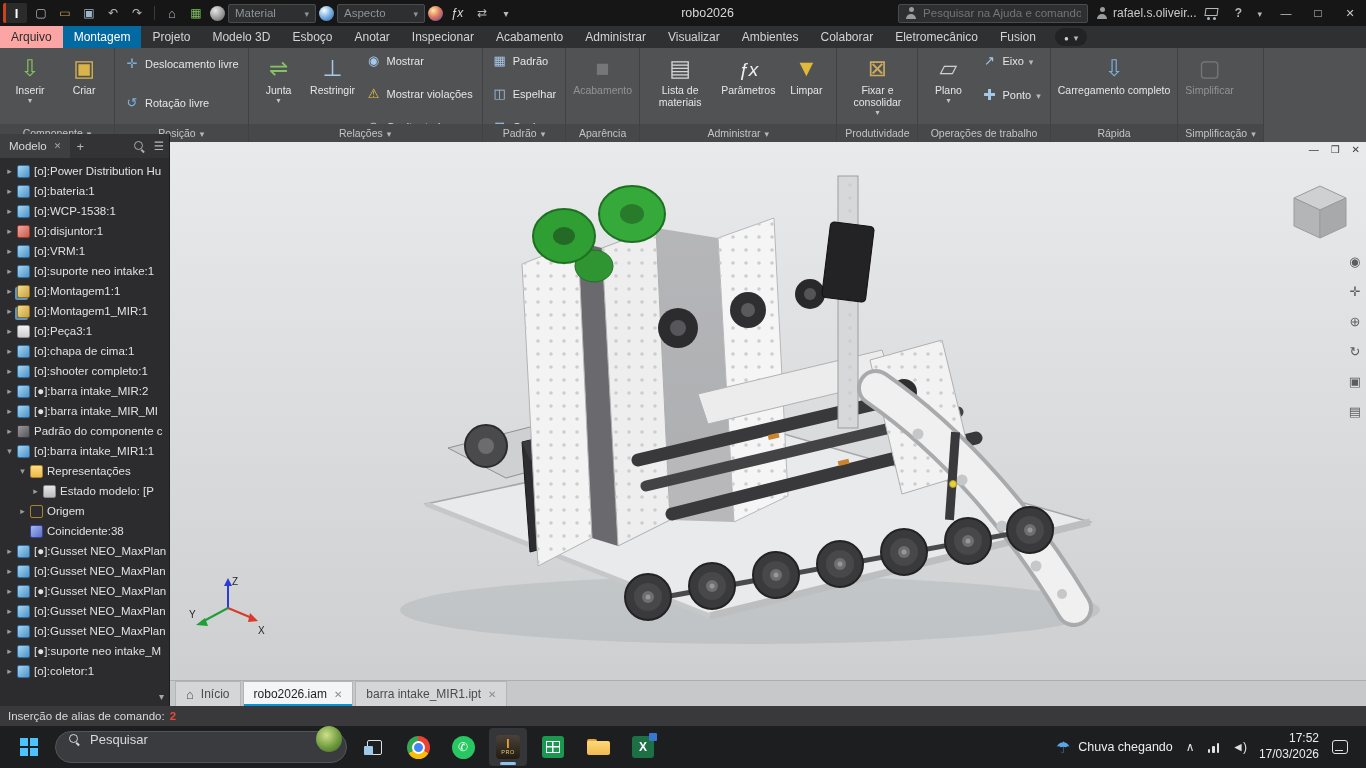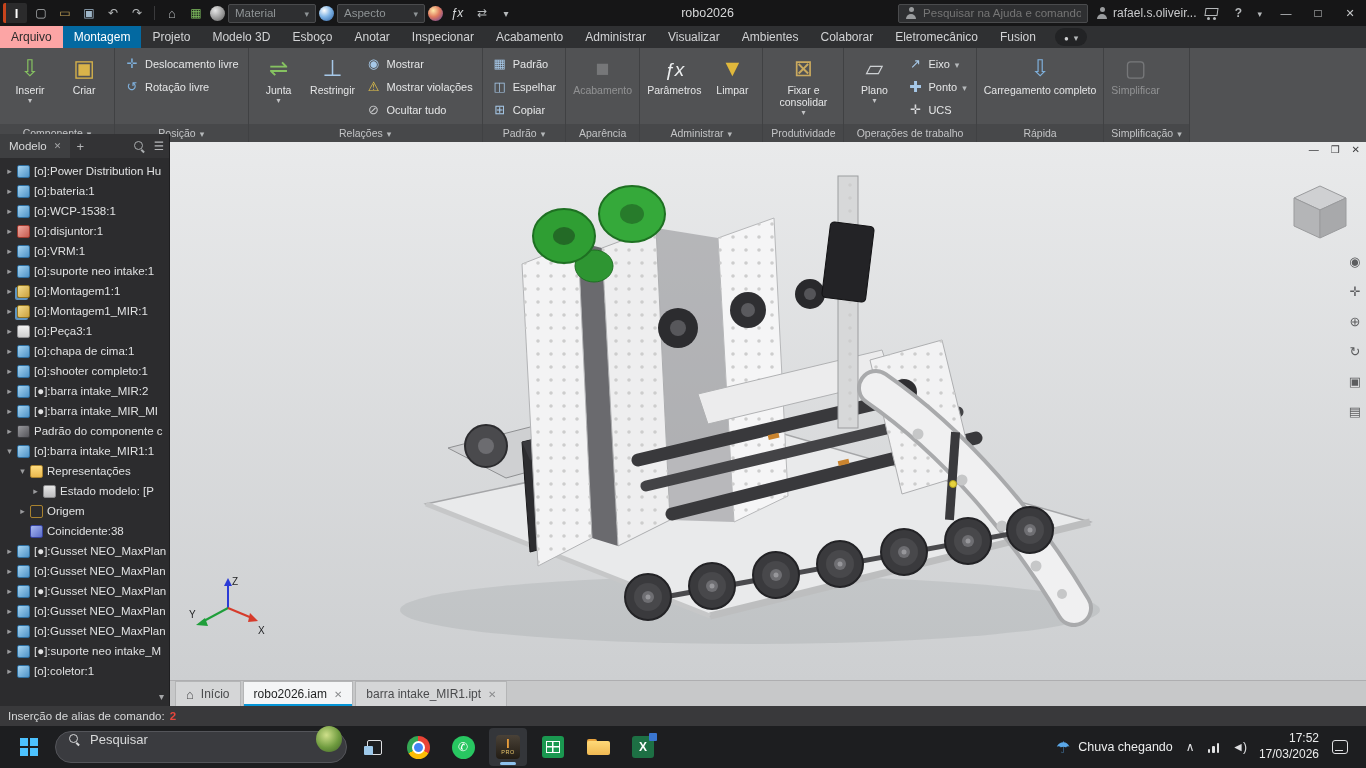--- a/index.html
+++ b/index.html
@@ -78,21 +78,21 @@
   .rbody{height:76px;display:flex;align-items:stretch;padding:2px 4px;gap:2px;}
   .rfoot{height:18px;background:#47484a;color:#c3c4c6;font-size:10.5px;display:flex;align-items:center;
     justify-content:center;gap:4px;padding:0 7px;white-space:nowrap;}
   .rbtn-big{min-width:52px;max-width:72px;display:flex;flex-direction:column;align-items:center;
     padding:3px 3px 0;gap:1px;border-radius:2px;}
   .rbtn-big.wide{min-width:118px;max-width:140px;}
   .rbtn-big.disabled,.rbtn-small.disabled{opacity:.42;}
   .ricon-big{height:30px;font-size:23px;line-height:30px;text-align:center;}
   .rlabel{font-size:10.5px;color:#e5e6e7;text-align:center;line-height:1.15;}
   .rarrow{font-size:8px;color:#c3c4c6;line-height:1;}
-  .rcol{display:flex;flex-direction:column;gap:2px;padding-top:3px;}
+  .rcol{display:flex;flex-direction:column;gap:18px;padding-top:3px;}
   .rbtn-small{display:flex;align-items:center;gap:5px;height:21px;padding:0 5px;font-size:11px;color:#e5e6e7;white-space:nowrap;border-radius:2px;}
   .ricon-small{width:16px;font-size:13px;text-align:center;flex:none;}
 
   .g-insert::before{content:"⇩";color:#86c261;}
   .g-create::before{content:"▣";color:#d9b44a;}
   .g-free-move::before{content:"✛";color:#7fb0dc;}
   .g-free-rotate::before{content:"↺";color:#7fb0dc;}
   .g-joint::before{content:"⇌";color:#86c261;}
   .g-constrain::before{content:"⊥";color:#a6c8e8;}
   .g-show::before{content:"◉";color:#a6c8e8;}
@@ -384,20 +384,24 @@
             <span class="ricon-big g-finish"></span>
             <span class="rlabel">Acabamento</span>
           </div>
         </div>
         <div class="rfoot">
           <span>Aparência</span>
         </div>
       </div>
       <div class="rgroup">
         <div class="rbody">
+          <div class="rbtn-big">
+            <span class="ricon-big g-bom"></span>
+            <span class="rlabel">Lista de materiais</span>
+          </div>
           <div class="rbtn-big">
             <span class="ricon-big g-fx"></span>
             <span class="rlabel">Parâmetros</span>
           </div>
           <div class="rbtn-big">
             <span class="ricon-big g-purge"></span>
             <span class="rlabel">Limpar</span>
           </div>
         </div>
         <div class="rfoot">

